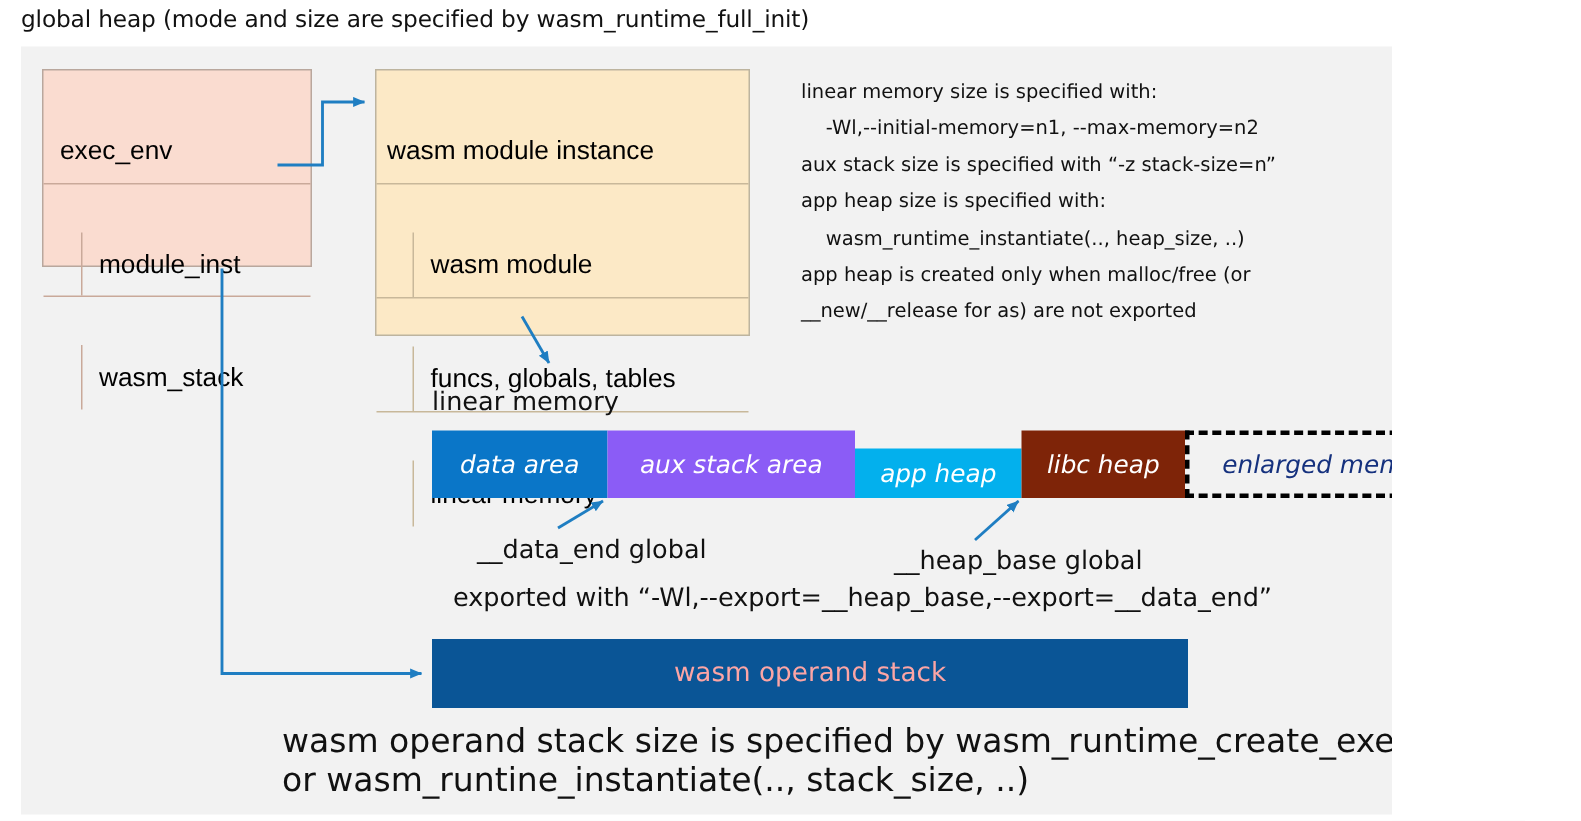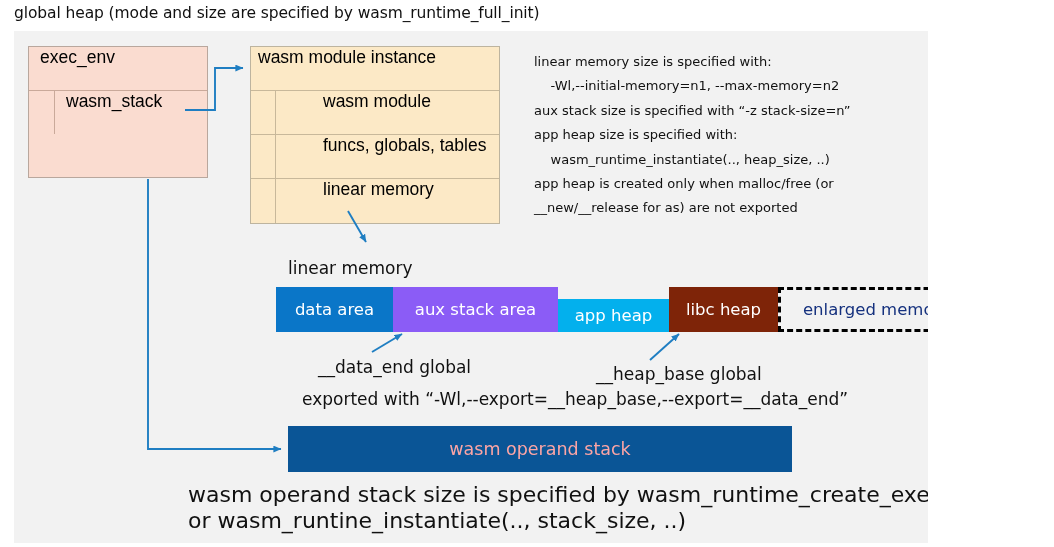--- a/index.html
+++ b/index.html
@@ -37,21 +37,23 @@
   }
   
   .struct {
     position: absolute;
     box-sizing: border-box;
     border: 1px solid #a6a6a6;
   }
   .struct .row {
     box-sizing: border-box;
     display: flex;
+    align-items: center;
     border-bottom: 1px solid #c8b89a;
+    margin-top: 32px;
   }
   .struct .row:last-child { border-bottom: none; }
   .struct .rowlabel {
     font-size: 17.5px;
     color: #000000;
     white-space: nowrap;
     font-family: "Liberation Sans", sans-serif;
   }
   .struct .indent {
     flex: 0 0 auto;
@@ -71,21 +73,21 @@
   #exec-env .indent { flex-basis: 25px; }
   #exec-env .r-sub .rowlabel { padding-left: 11px; }
 
   
   #wasm-mod-inst {
     left: 250px; top: 46px; width: 250px; height: 178px;
     background: #fce9c6;
     border-color: #bdb49f;
   }
   #wasm-mod-inst .r-head { height: 44px; padding-left: 7px; }
-  #wasm-mod-inst .r-sub  { height: 44px; gap: 36px; }
+  #wasm-mod-inst .r-sub  { height: 44px; }
   #wasm-mod-inst .r-sub:last-child { height: 44px; }
   #wasm-mod-inst .indent { flex-basis: 24px; }
   #wasm-mod-inst .r-sub .rowlabel { padding-left: 11px; }
 
   
   #notes {
     position: absolute;
     left: 534px;
     top: 50px;
     width: 500px;
@@ -99,24 +101,25 @@
   
   #linmem-label {
     position: absolute;
     left: 288px; top: 258px;
     font-size: 17px;
     color: #111111;
     white-space: nowrap;
   }
   #membar {
     position: absolute;
-    left: 276px; top: 287px;
+    left: 288px; top: 287px;
     height: 45px;
     display: flex;
     align-items: stretch;
+    font-style: italic;
   }
   #membar .seg {
     display: flex;
     align-items: center;
     justify-content: center;
     font-size: 16.5px;
     color: #ffffff;
     white-space: nowrap;
     box-sizing: border-box;
   }
@@ -172,20 +175,24 @@
 
 <div id="stage">
 
   <div class="title-text">global heap (mode and size are specified by wasm_runtime_full_init)</div>
 
   <div class="panel"></div>
 
   <div class="struct" id="exec-env">
     <div class="row r-head">
       <span class="rowlabel">exec_env</span>
+    </div>
+    <div class="row r-sub">
+      <div class="indent"></div>
+      <span class="rowlabel">module_inst</span>
     </div>
     <div class="row r-sub">
       <div class="indent"></div>
       <span class="rowlabel">wasm_stack</span>
     </div>
   </div>
 
   <div class="struct" id="wasm-mod-inst">
     <div class="row r-head">
       <span class="rowlabel">wasm module instance</span>

